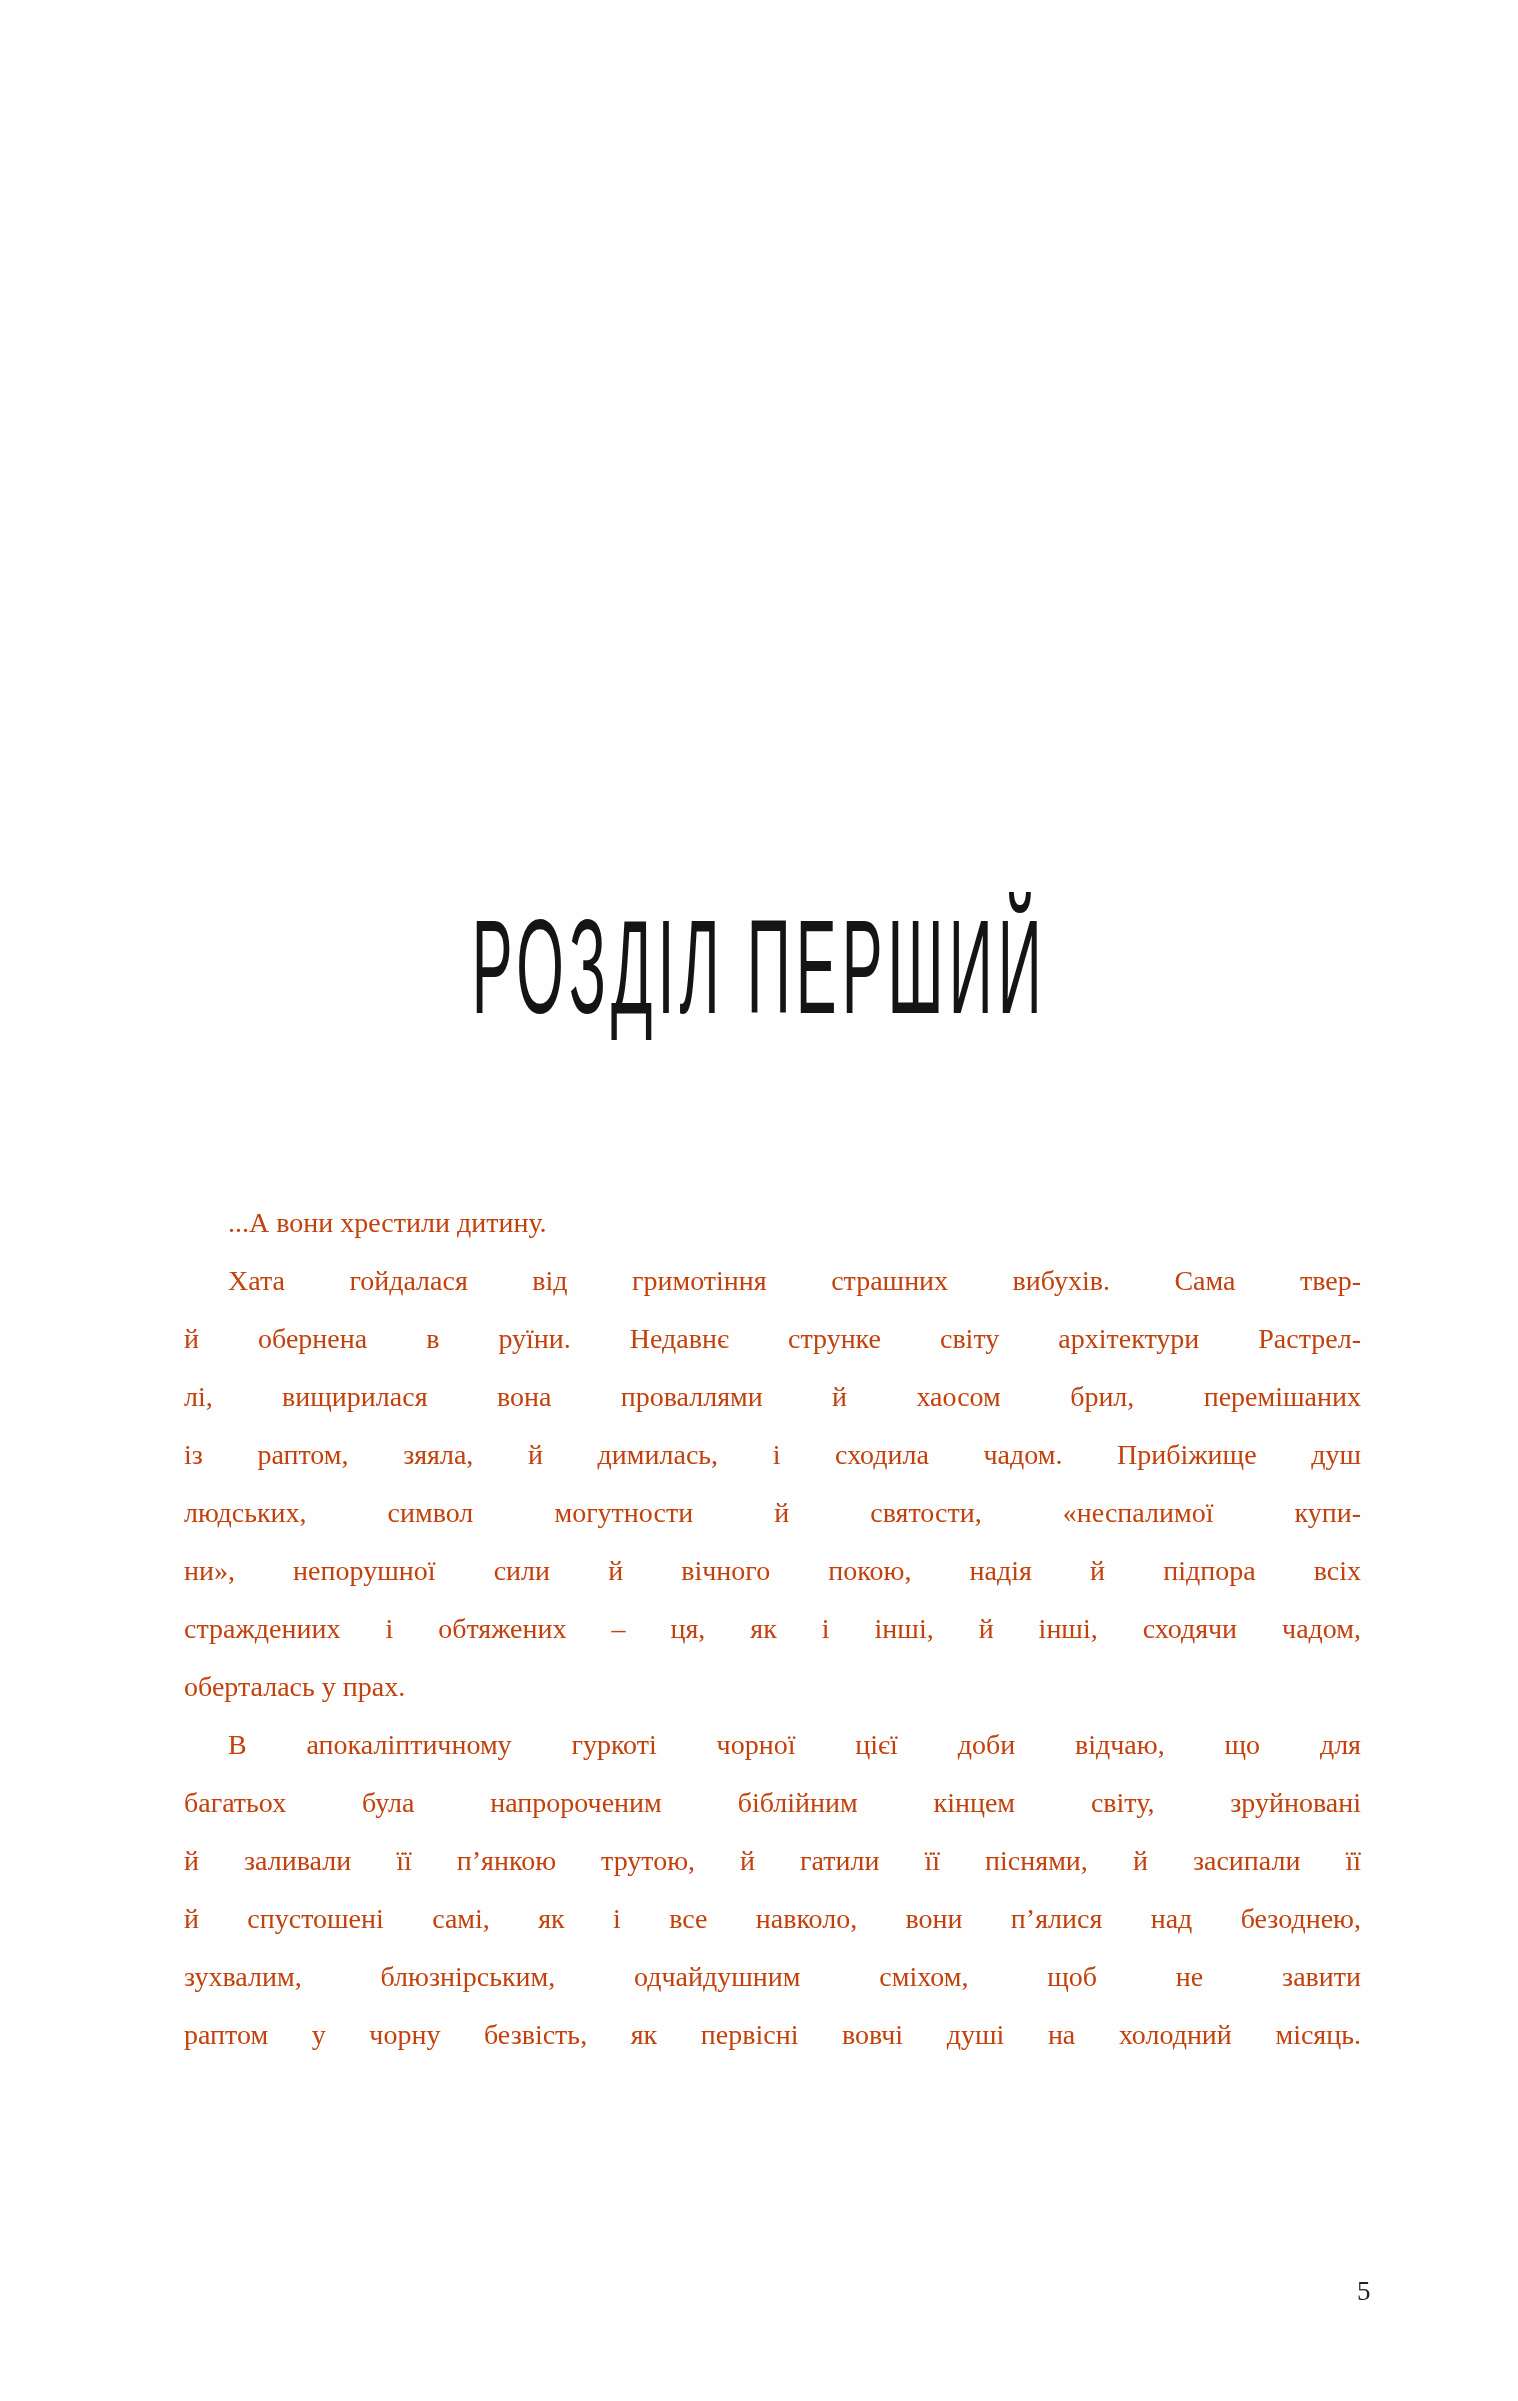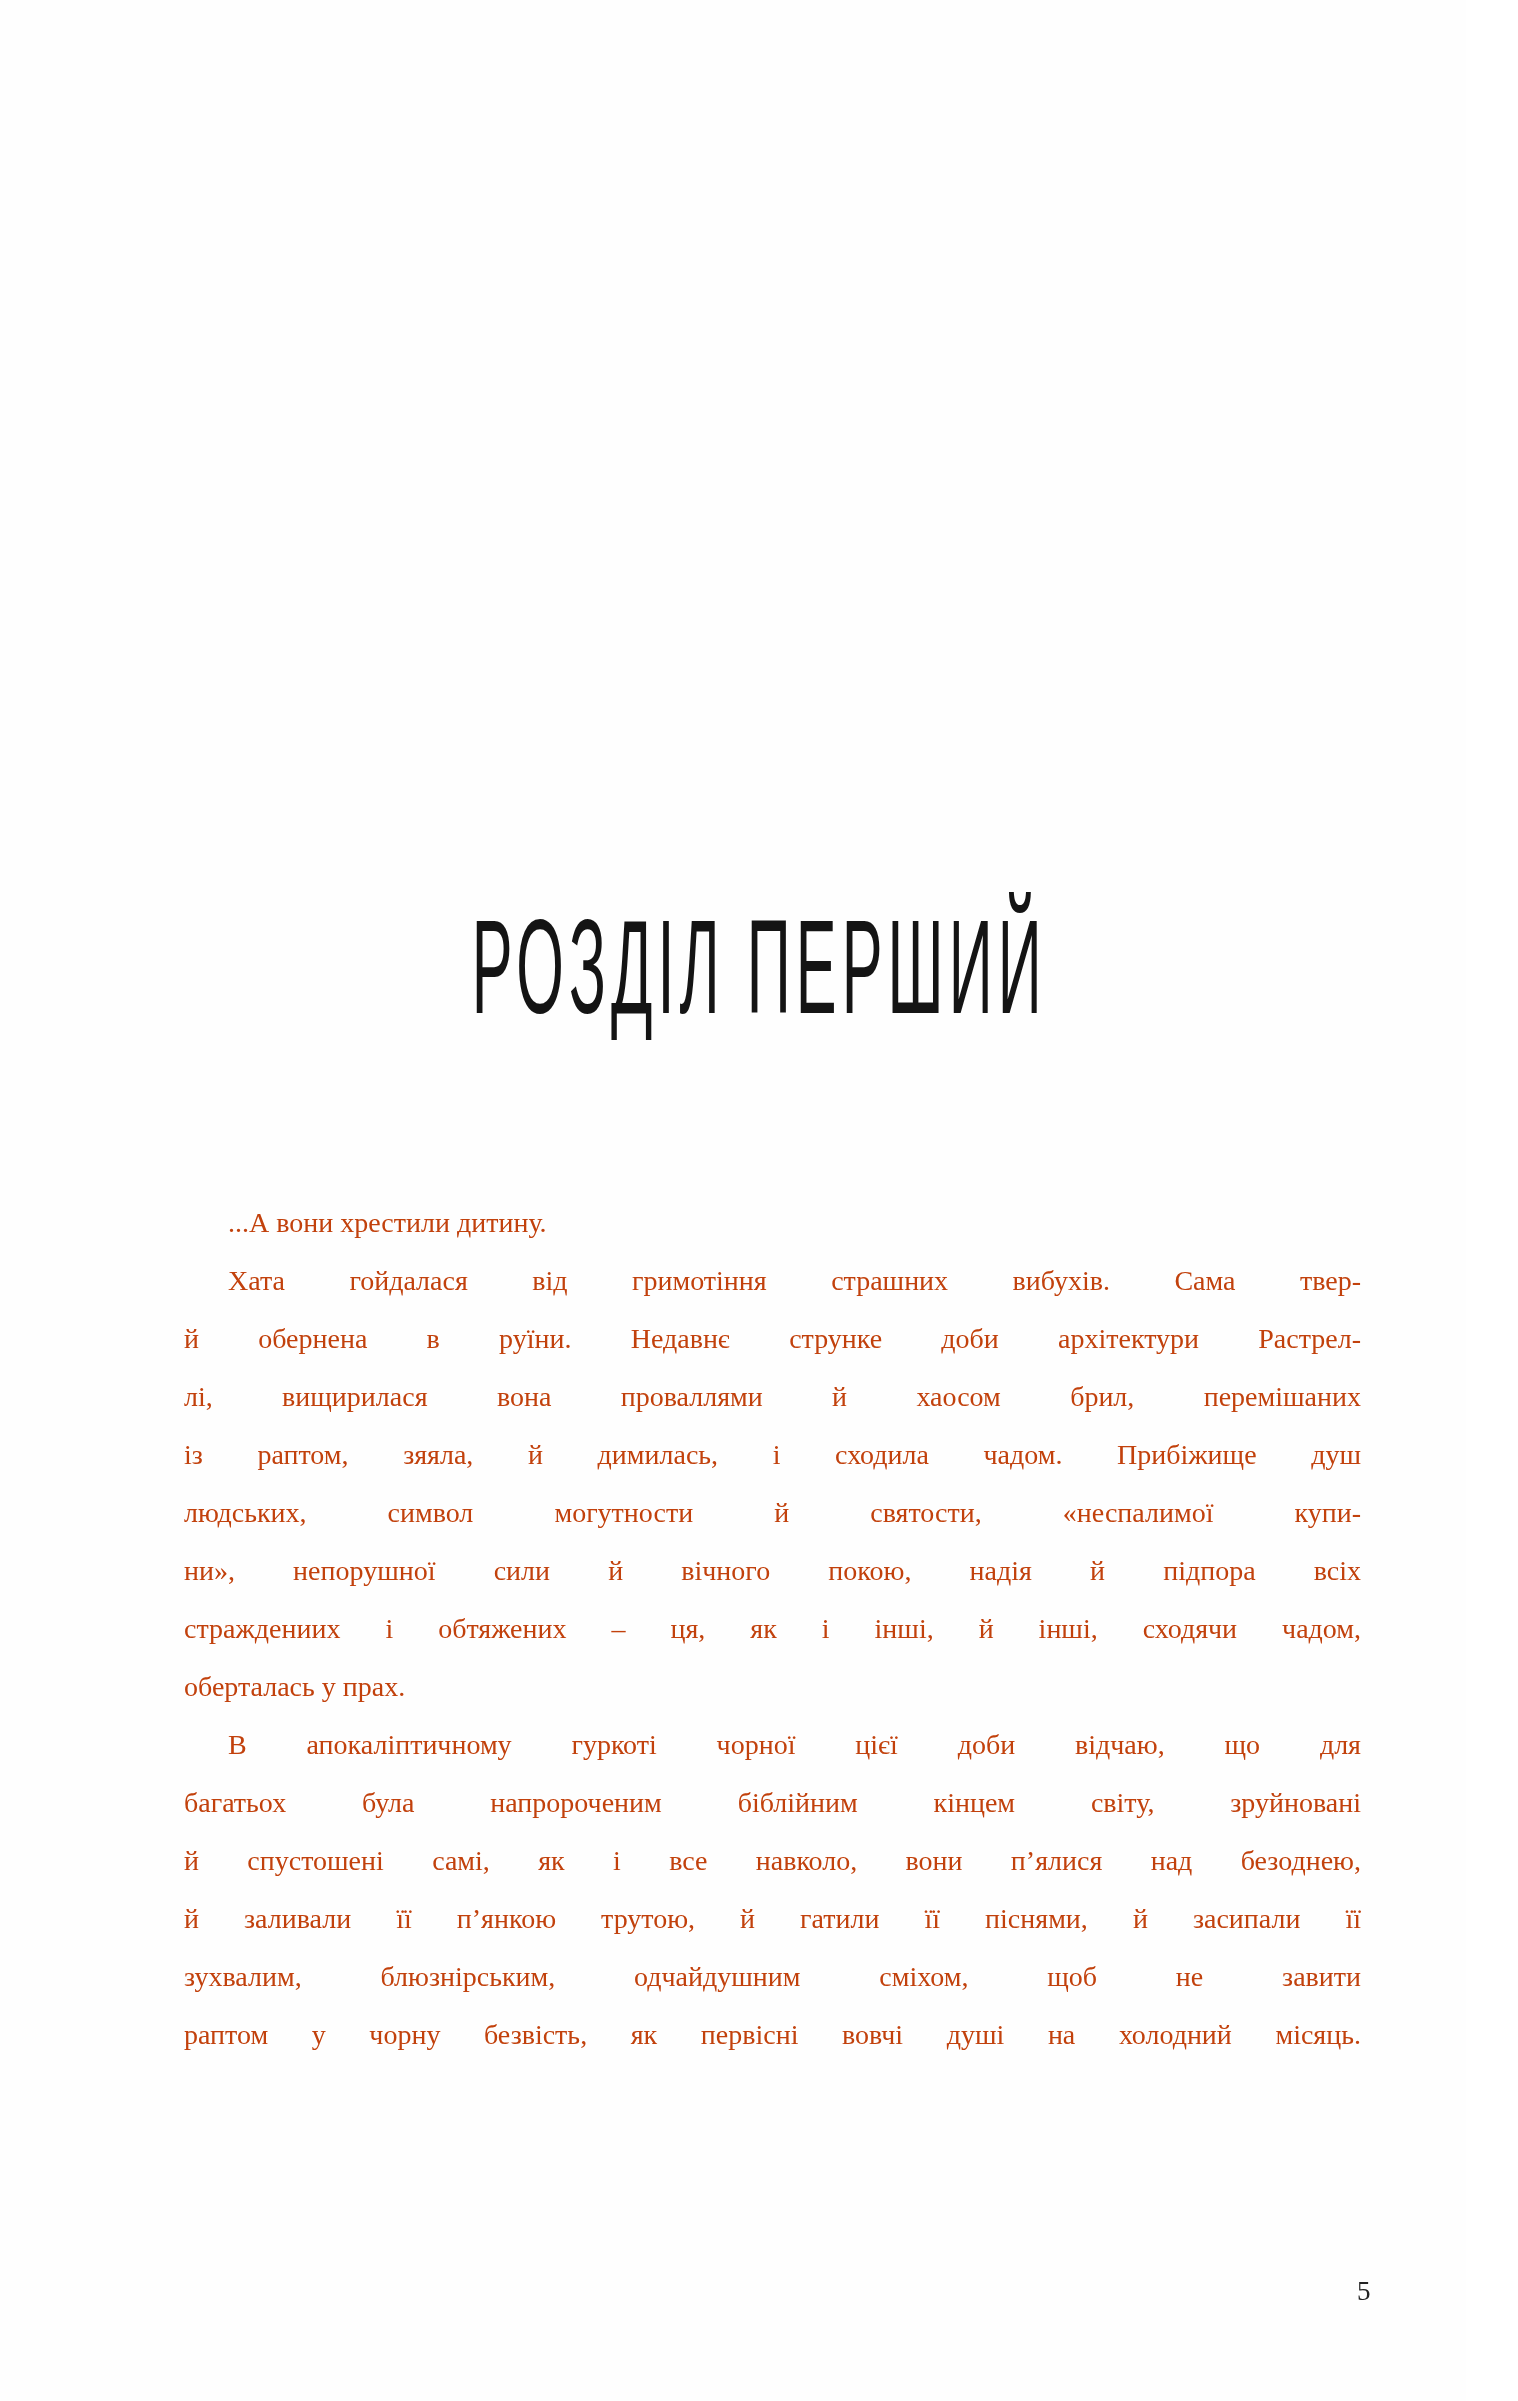--- a/index.html
+++ b/index.html
@@ -63,31 +63,31 @@
 </head>
 <body>
 
 <div class="page">
 
   <h1 class="chapter-title">РОЗДІЛ ПЕРШИЙ</h1>
 
   <div class="body-text">
     <span class="line indent last">...А вони хрестили дитину.</span>
     <span class="line indent">Хата гойдалася від гримотіння страшних вибухів. Сама твер-</span>
-    <span class="line">й обернена в руїни. Недавнє струнке доби архітектури Растрел-</span>
+    <span class="line">й обернена в руїни. Недавнє струнке світу архітектури Растрел-</span>
     <span class="line">лі, вищирилася вона проваллями й хаосом брил, перемішаних</span>
     <span class="line">із раптом, зяяла, й димилась, і сходила чадом. Прибіжище душ</span>
     <span class="line">людських, символ могутности й святости, «неспалимої купи-</span>
     <span class="line">ни», непорушної сили й вічного покою, надія й підпора всіх</span>
     <span class="line">страждениих і обтяжених – ця, як і інші, й інші, сходячи чадом,</span>
     <span class="line last">оберталась у прах.</span>
     <span class="line indent">В апокаліптичному гуркоті чорної цієї доби відчаю, що для</span>
     <span class="line">багатьох була напророченим біблійним кінцем світу, зруйновані</span>
+    <span class="line">й заливали її п’янкою трутою, й гатили її піснями, й засипали її</span>
     <span class="line">й спустошені самі, як і все навколо, вони п’ялися над безоднею,</span>
-    <span class="line">й заливали її п’янкою трутою, й гатили її піснями, й засипали її</span>
     <span class="line">зухвалим, блюзнірським, одчайдушним сміхом, щоб не завити</span>
     <span class="line">раптом у чорну безвість, як первісні вовчі душі на холодний місяць.</span>
   </div>
 
   <div class="page-number">5</div>
 
 </div>
 
 
 </body></html>

